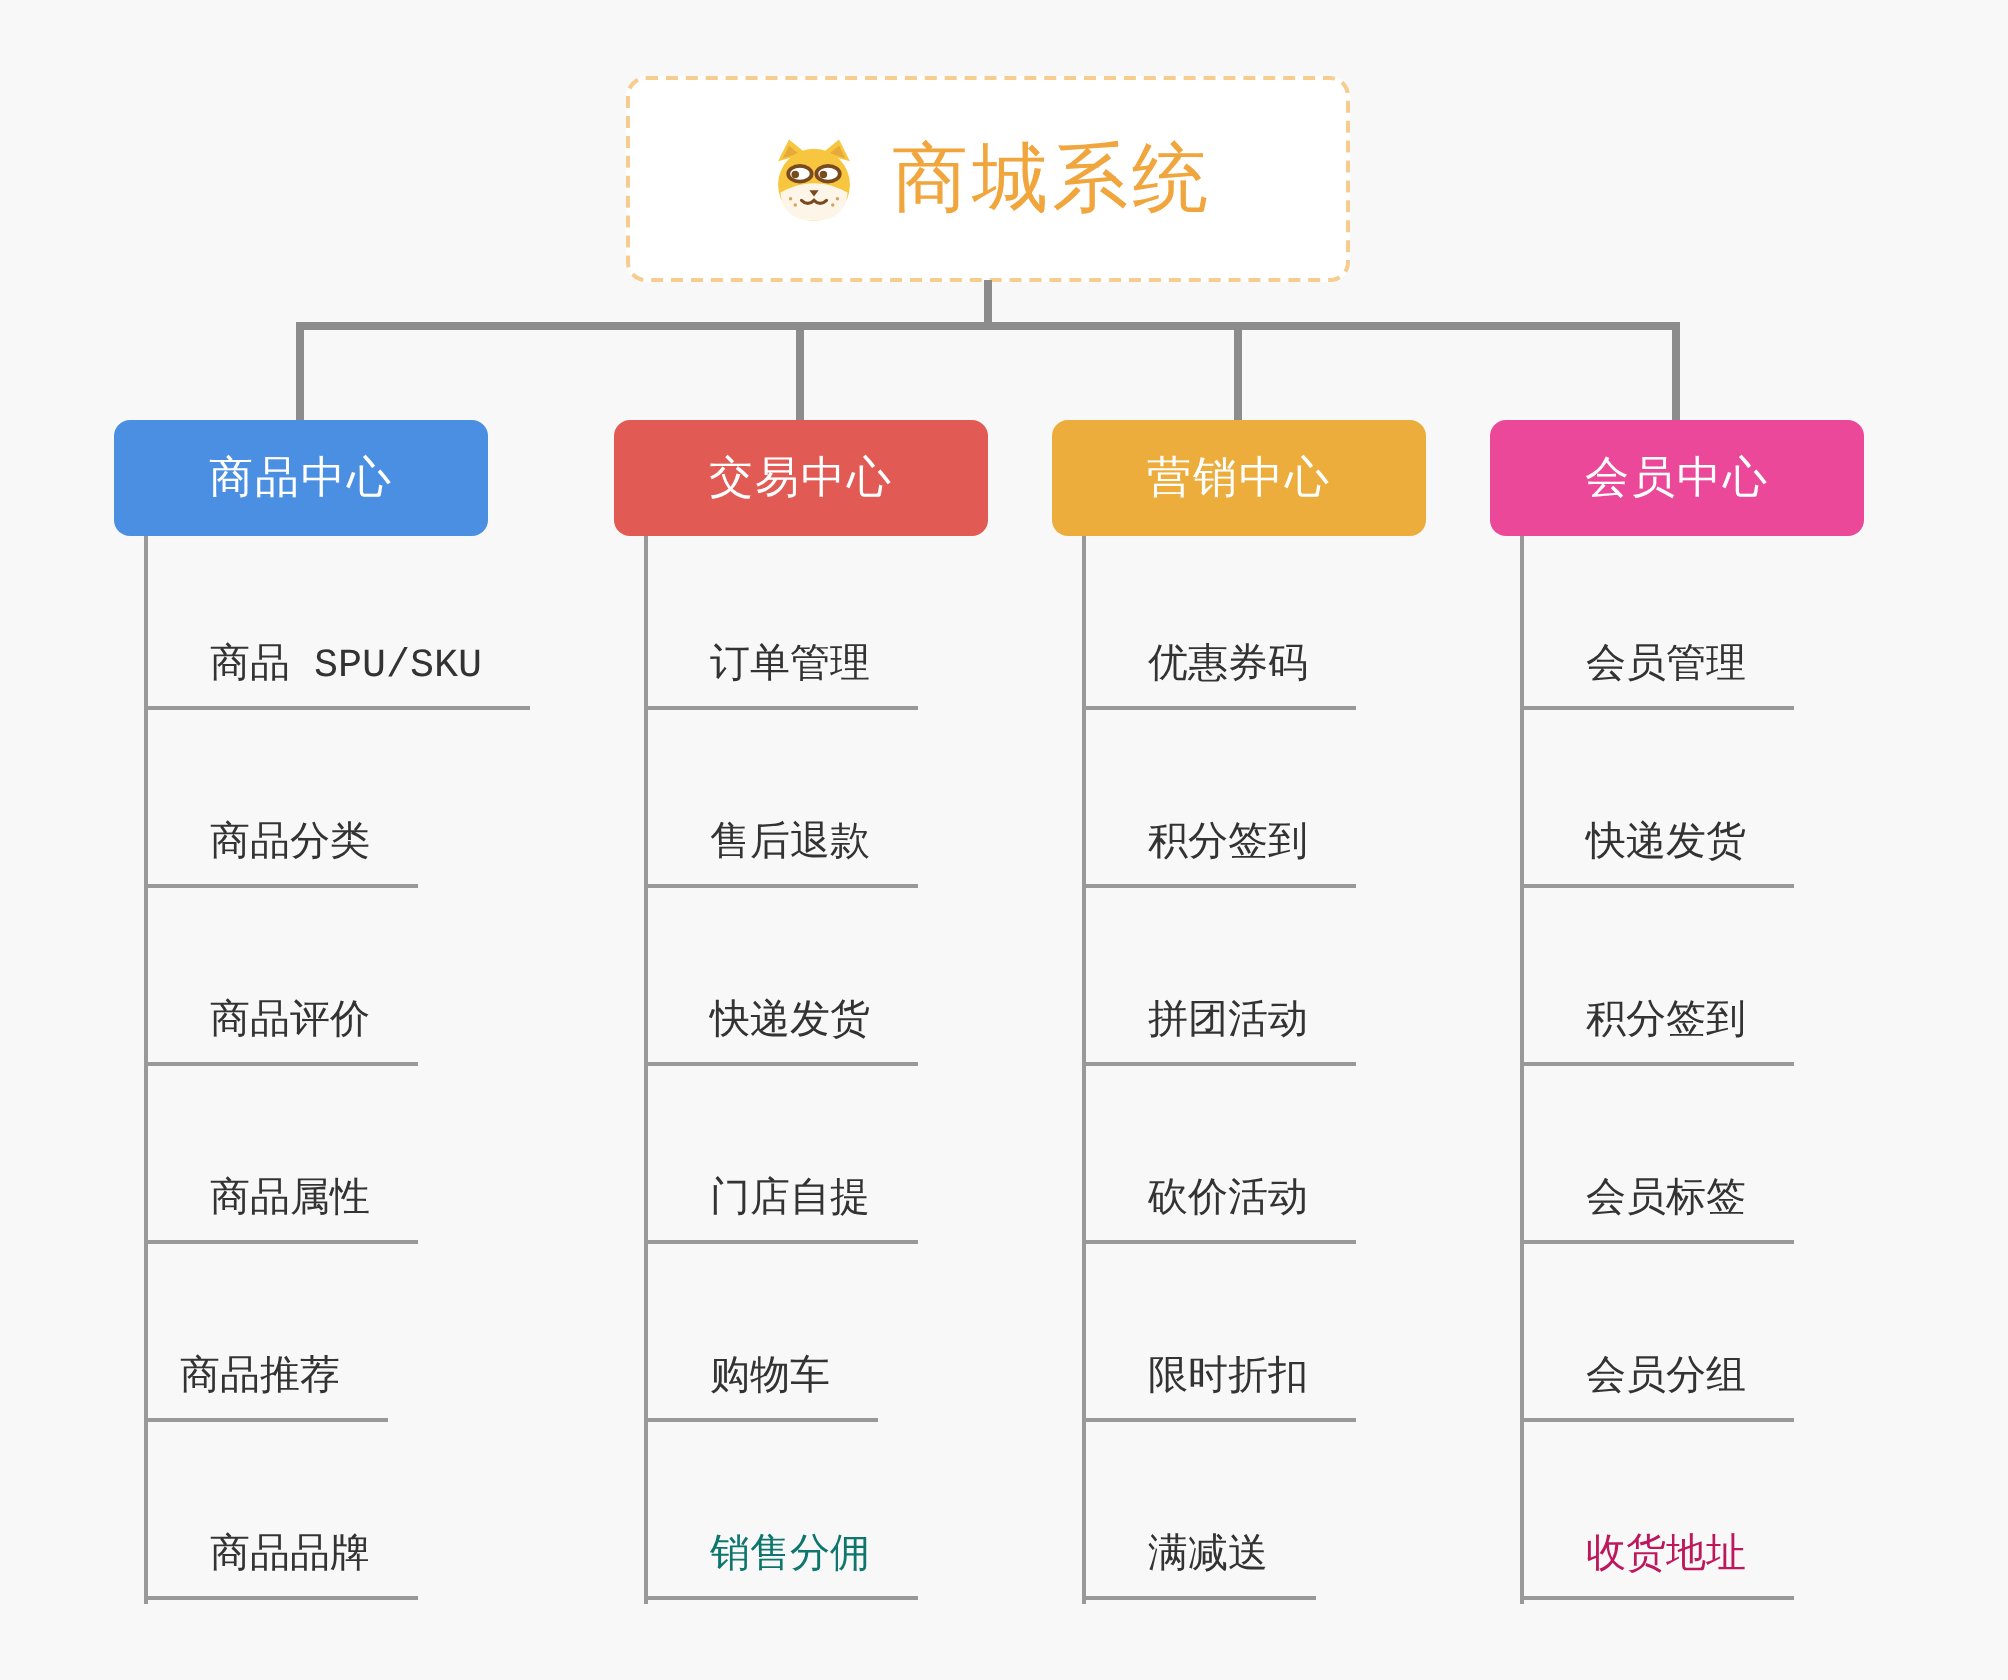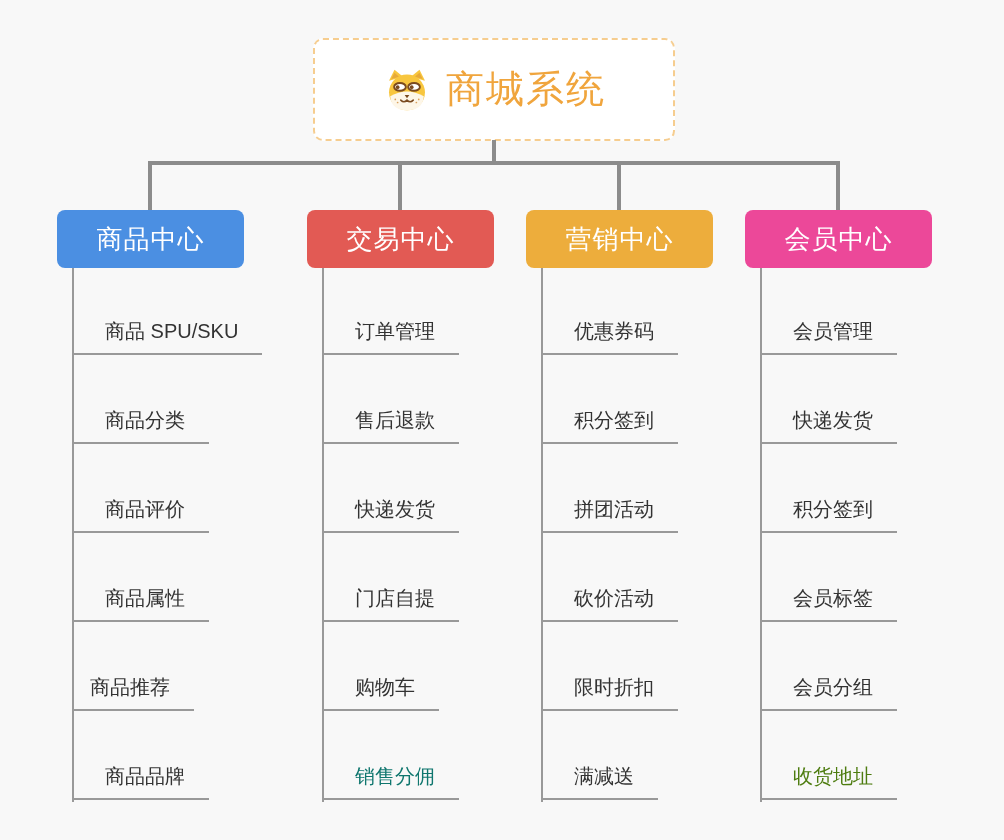--- a/index.html
+++ b/index.html
@@ -54,21 +54,21 @@
     position:absolute;
     left:0; top:0;
     width:187px; height:58px;
     border-radius:8px;
     display:flex;
     align-items:center;
     justify-content:center;
     cursor:default;
   }
   .branch-label{
-    font-size:26px;
+    font-size:22px;
     letter-spacing:1px;
     color:#ffffff;
     white-space:nowrap;
   }
   .branch-vline{
     position:absolute;
     left:15px; top:58px;
     width:2px; height:534px;
     background:#999999;
   }
@@ -83,21 +83,21 @@
     color:#333333;
     white-space:nowrap;
     display:flex;
     align-items:flex-end;
     cursor:default;
   }
 </style>
 </head>
 <body>
 
-<div id="stage" style="background: rgb(248, 248, 248);">
+<div id="stage" style="background: rgb(248, 248, 248); font-family: Liberation Mono, monospace;">
 
   <div class="root-node" style="border-color: rgb(246, 205, 143);">
     <svg class="root-icon" width="50" height="44" viewBox="0 0 64 56" aria-hidden="true">
 
       <polygon points="9,16 16,2 27,11" fill="#f8c63e"></polygon>
       <polygon points="55,16 48,2 37,11" fill="#f8c63e"></polygon>
       <polygon points="12,14 16,6 22,11" fill="#e6a93a"></polygon>
       <polygon points="52,14 48,6 42,11" fill="#e6a93a"></polygon>
 
       <circle cx="32" cy="31" r="23" fill="#f8c63e"></circle>
@@ -167,15 +167,15 @@
     <div class="branch-col c3">
     <div class="branch-node" style="background: #ec4899;">
       <span class="branch-label" style="color: rgb(255, 255, 255);">会员中心</span>
     </div>
     <div class="branch-vline" style="background: rgb(153, 153, 153);"></div>
   <div class="leaf-item" style="top: 99px; border-bottom-color: rgb(153, 153, 153); color: rgb(51, 51, 51);">会员管理</div>
       <div class="leaf-item" style="top: 188px; border-bottom-color: rgb(153, 153, 153); color: rgb(51, 51, 51);">快递发货</div>
       <div class="leaf-item" style="top: 277px; border-bottom-color: rgb(153, 153, 153); color: rgb(51, 51, 51);">积分签到</div>
       <div class="leaf-item" style="top: 366px; border-bottom-color: rgb(153, 153, 153); color: rgb(51, 51, 51);">会员标签</div>
       <div class="leaf-item" style="top: 455px; border-bottom-color: rgb(153, 153, 153); color: rgb(51, 51, 51);">会员分组</div>
-      <div class="leaf-item" style="top: 544px; border-bottom-color: rgb(153, 153, 153); color: #4d7c0f;">收货地址</div>
+      <div class="leaf-item" style="top: 544px; border-bottom-color: rgb(153, 153, 153); color: #be185d;">收货地址</div>
     </div>
   </div>
 
 </body></html>

